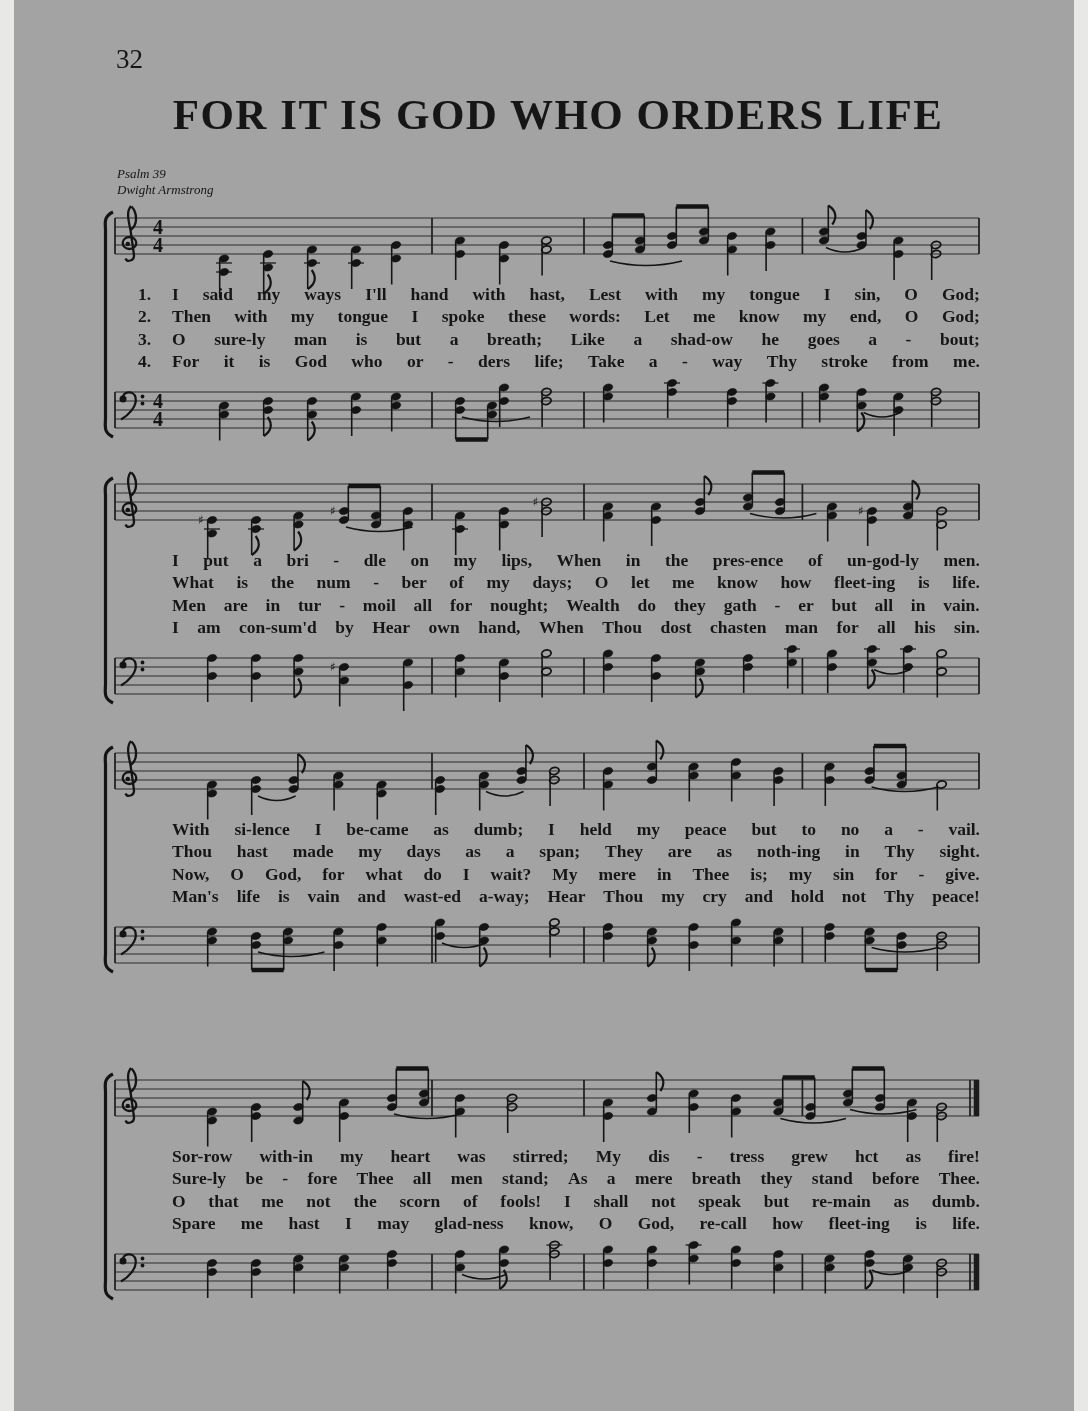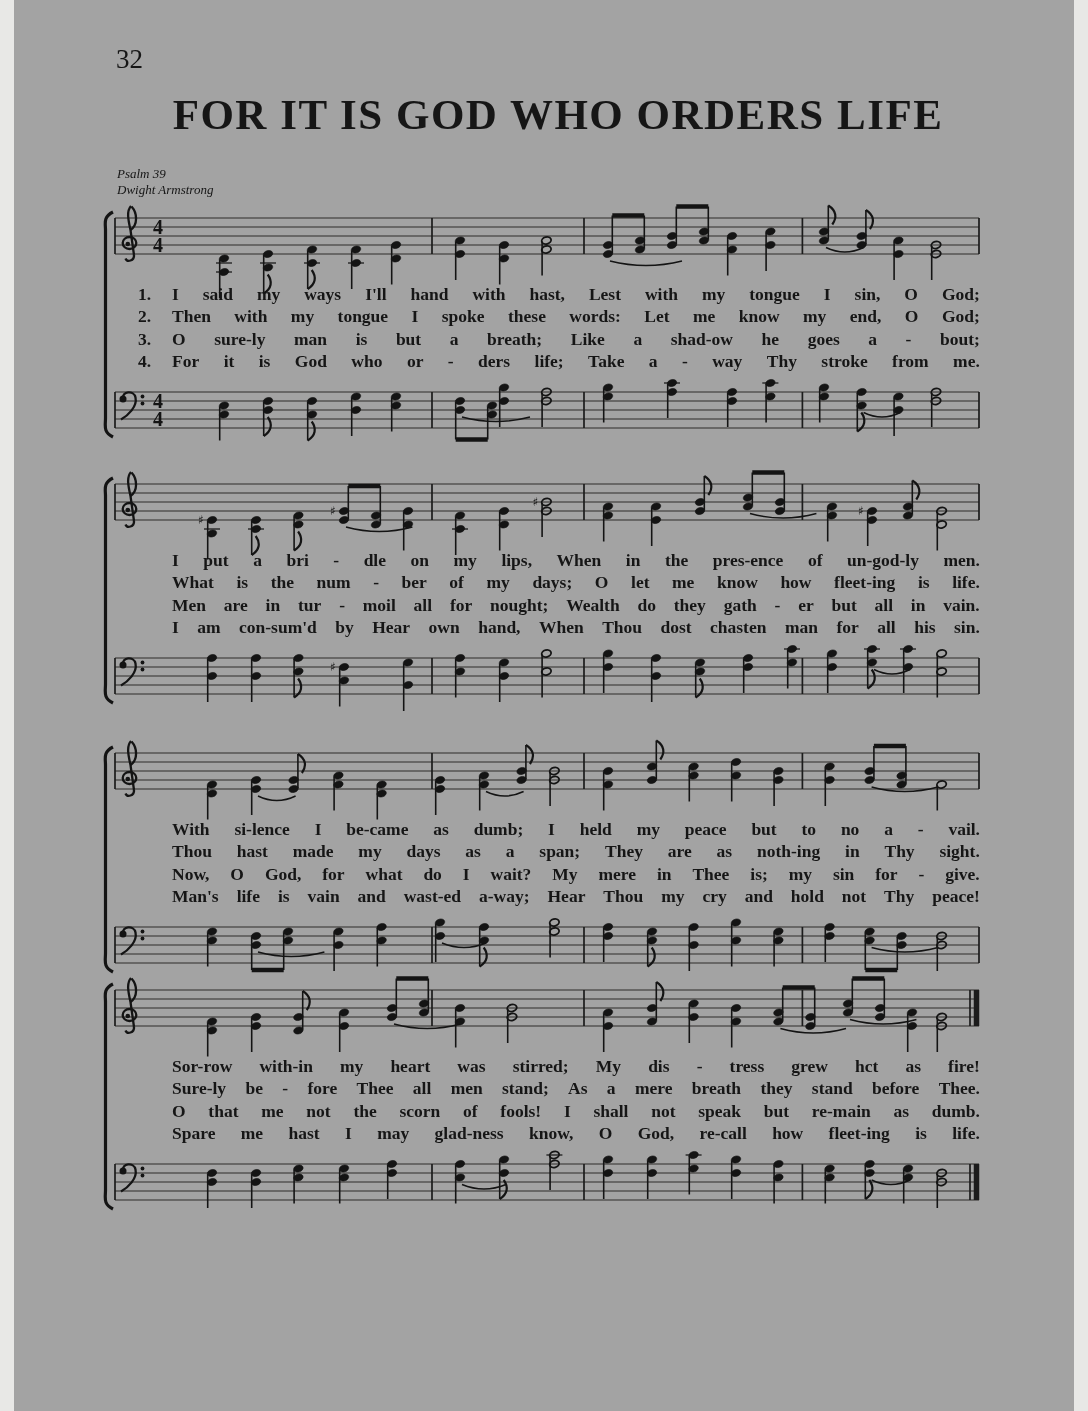--- a/index.html
+++ b/index.html
@@ -13,21 +13,21 @@
   .title{
     position:absolute;left:24px;top:90px;width:1040px;margin:0;
     text-align:center;font-size:43px;font-weight:bold;letter-spacing:1.5px;
   }
   .subrow{
     position:absolute;left:103px;top:166px;width:860px;
     display:flex;justify-content:space-between;
     font-style:italic;font-size:13px;flex-direction:column;
   }
   .system{position:absolute;left:98px;width:870px;height:262px;}
-  #sys0{top:198px}#sys1{top:464px}#sys2{top:733px}#sys3{top:970px}
+  #sys0{top:198px}#sys1{top:464px}#sys2{top:733px}#sys3{top:1060px}
   svg.staff{position:absolute;left:0;width:870px;height:84px;overflow:visible;display:block;}
   svg.tre{top:0}
   svg.bas{top:174px}
   svg.brace{position:absolute;left:-13px;top:12px;width:18px;height:230px;overflow:visible;}
   .verses{position:absolute;top:85px;left:0;right:0;height:89px;}
   .vline{display:flex;align-items:baseline;line-height:22.4px;font-size:17.5px;font-weight:bold;white-space:nowrap;}
   .vnum{flex:none;width:34px;margin-left:26px;}
   .vwords{flex:1;display:flex;justify-content:space-between;margin-right:2px;}
   .vwords span{flex:none;}
   

